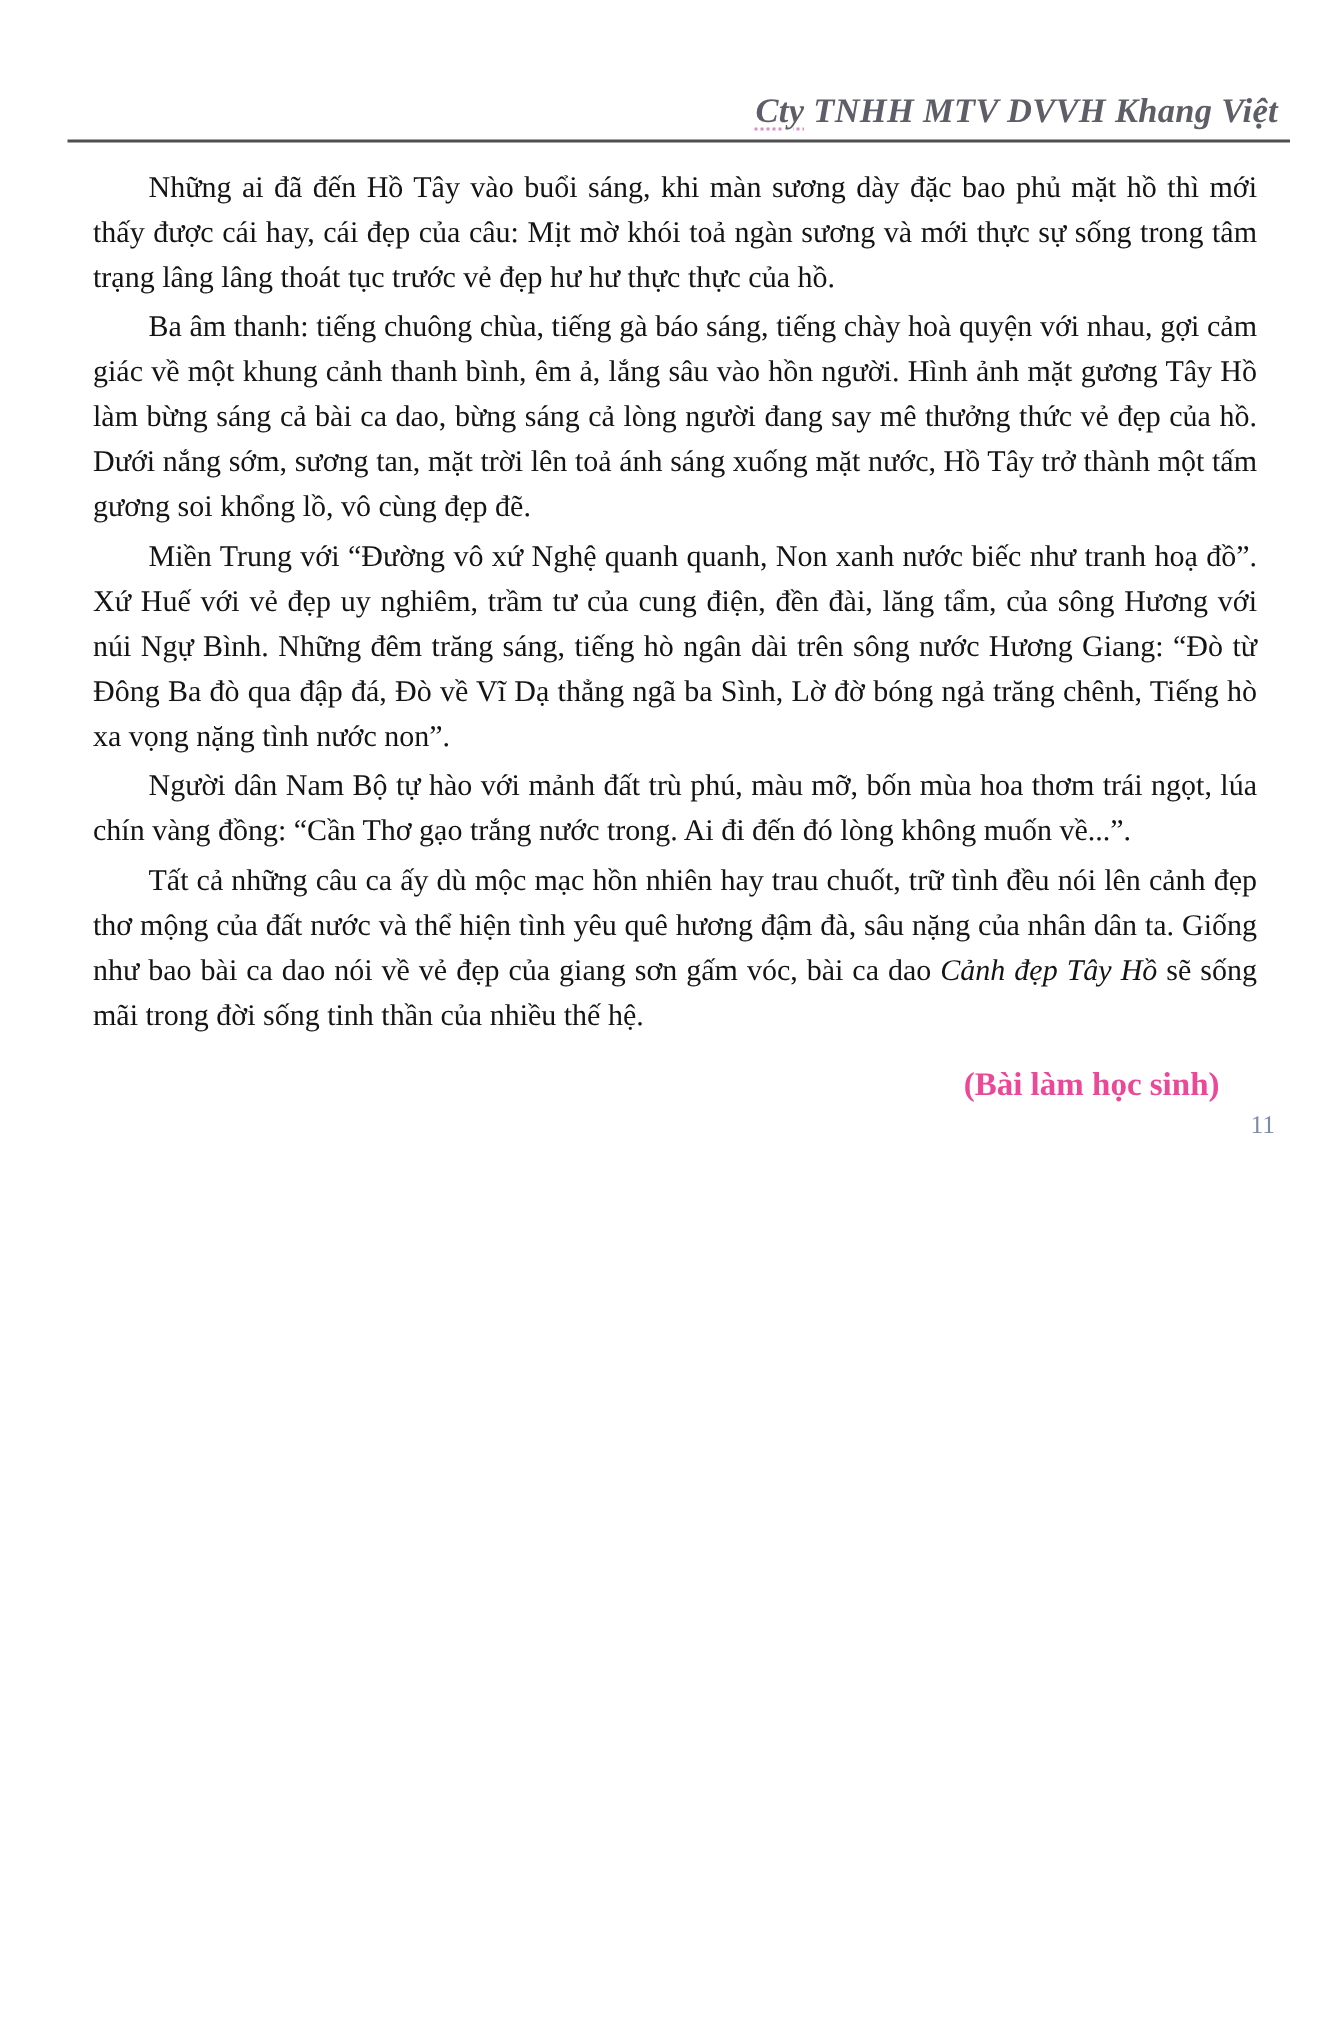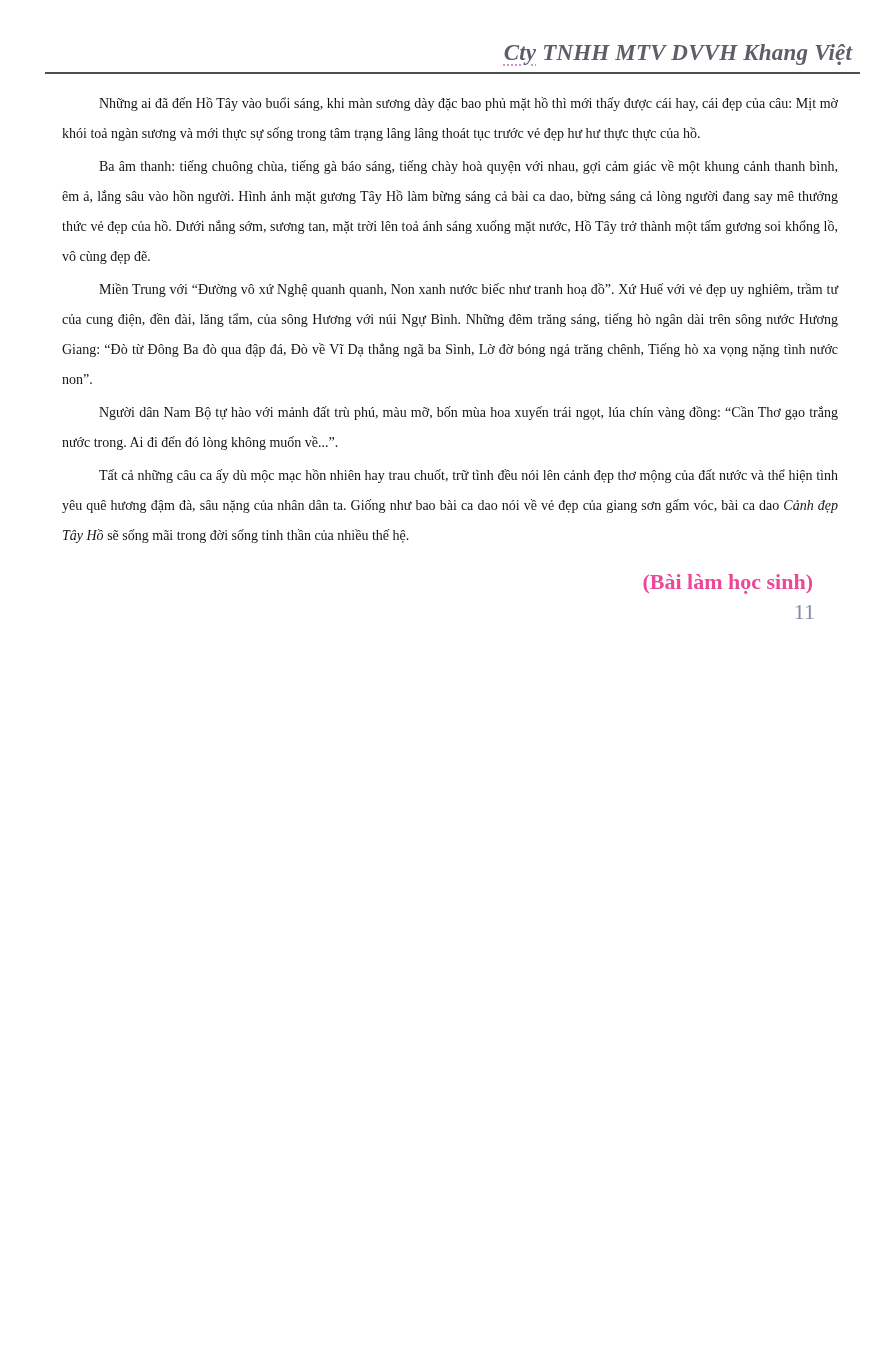--- a/index.html
+++ b/index.html
@@ -9,21 +9,21 @@
   }
   .page {
     position: relative;
     width: 892px;
     height: 1350px;
     background: #ffffff;
     font-family: "Liberation Serif", "DejaVu Serif", serif;
     color: #141414;
     overflow: hidden;
     box-sizing: border-box;
-    padding-top: 39px;
+    padding-top: 60px;
   }
   .header-line {
     width: 815px;
     margin-left: 45px;
     text-align: right;
     font-size: 23px;
     line-height: 28px;
     font-weight: bold;
     font-style: italic;
     color: #5e5e68;
@@ -40,61 +40,61 @@
   }
   .header-rule {
     width: 815px;
     margin: 5px 0 0 45px;
     border: none;
     border-top: 2px solid #4f4f4f;
     height: 0;
   }
   .content {
     margin: 15px 54px 0 62px;
-    font-size: 14px;
+    font-size: 20px;
     line-height: 30px;
     text-align: justify;
   }
   .content p {
     margin: 0 0 3px 0;
     text-indent: 37px;
   }
   .essay-title {
     font-style: italic;
   }
   .attribution {
     margin: 18px 79px 0 0;
     text-align: right;
     font-size: 22px;
     font-weight: bold;
     color: #ec4899;
   }
   .page-number {
-    margin: 4px 77px 0 0;
+    margin: 4px 42px 0 0;
     text-align: right;
-    font-size: 22px;
+    font-size: 17px;
     color: #7d8ba6;
   }
 </style>
 </head>
 <body>
 
 <div class="page">
 
   <div class="header-line">
     <span class="spellcheck">Cty</span><span> TNHH MTV DVVH Khang Việt</span>
   </div>
 
   <hr class="header-rule">
 
   <div class="content">
     <p>Những ai đã đến Hồ Tây vào buổi sáng, khi màn sương dày đặc bao phủ mặt hồ thì mới thấy được cái hay, cái đẹp của câu: Mịt mờ khói toả ngàn sương và mới thực sự sống trong tâm trạng lâng lâng thoát tục trước vẻ đẹp hư hư thực thực của hồ.</p>
     <p>Ba âm thanh: tiếng chuông chùa, tiếng gà báo sáng, tiếng chày hoà quyện với nhau, gợi cảm giác về một khung cảnh thanh bình, êm ả, lắng sâu vào hồn người. Hình ảnh mặt gương Tây Hồ làm bừng sáng cả bài ca dao, bừng sáng cả lòng người đang say mê thưởng thức vẻ đẹp của hồ. Dưới nắng sớm, sương tan, mặt trời lên toả ánh sáng xuống mặt nước, Hồ Tây trở thành một tấm gương soi khổng lồ, vô cùng đẹp đẽ.</p>
     <p>Miền Trung với “Đường vô xứ Nghệ quanh quanh, Non xanh nước biếc như tranh hoạ đồ”. Xứ Huế với vẻ đẹp uy nghiêm, trầm tư của cung điện, đền đài, lăng tẩm, của sông Hương với núi Ngự Bình. Những đêm trăng sáng, tiếng hò ngân dài trên sông nước Hương Giang: “Đò từ Đông Ba đò qua đập đá, Đò về Vĩ Dạ thẳng ngã ba Sình, Lờ đờ bóng ngả trăng chênh, Tiếng hò xa vọng nặng tình nước non”.</p>
-    <p>Người dân Nam Bộ tự hào với mảnh đất trù phú, màu mỡ, bốn mùa hoa xuyến trái ngọt, lúa chín vàng đồng: “Cần Thơ gạo trắng nước trong. Ai đi đến đó lòng không muốn về...”.</p>
+    <p>Người dân Nam Bộ tự hào với mảnh đất trù phú, màu mỡ, bốn mùa hoa thơm trái ngọt, lúa chín vàng đồng: “Cần Thơ gạo trắng nước trong. Ai đi đến đó lòng không muốn về...”.</p>
     <p><span>Tất cả những câu ca ấy dù mộc mạc hồn nhiên hay trau chuốt, trữ tình đều nói lên cảnh đẹp thơ mộng của đất nước và thể hiện tình yêu quê hương đậm đà, sâu nặng của nhân dân ta. Giống như bao bài ca dao nói về vẻ đẹp của giang sơn gấm vóc, bài ca dao </span><span class="essay-title">Cảnh đẹp Tây Hồ</span><span> sẽ sống mãi trong đời sống tinh thần của nhiều thế hệ.</span></p>
   </div>
 
   <div class="attribution">(Bài làm học sinh)</div>
 
   <div class="page-number">11</div>
 
 </div>
 
 </body></html>

